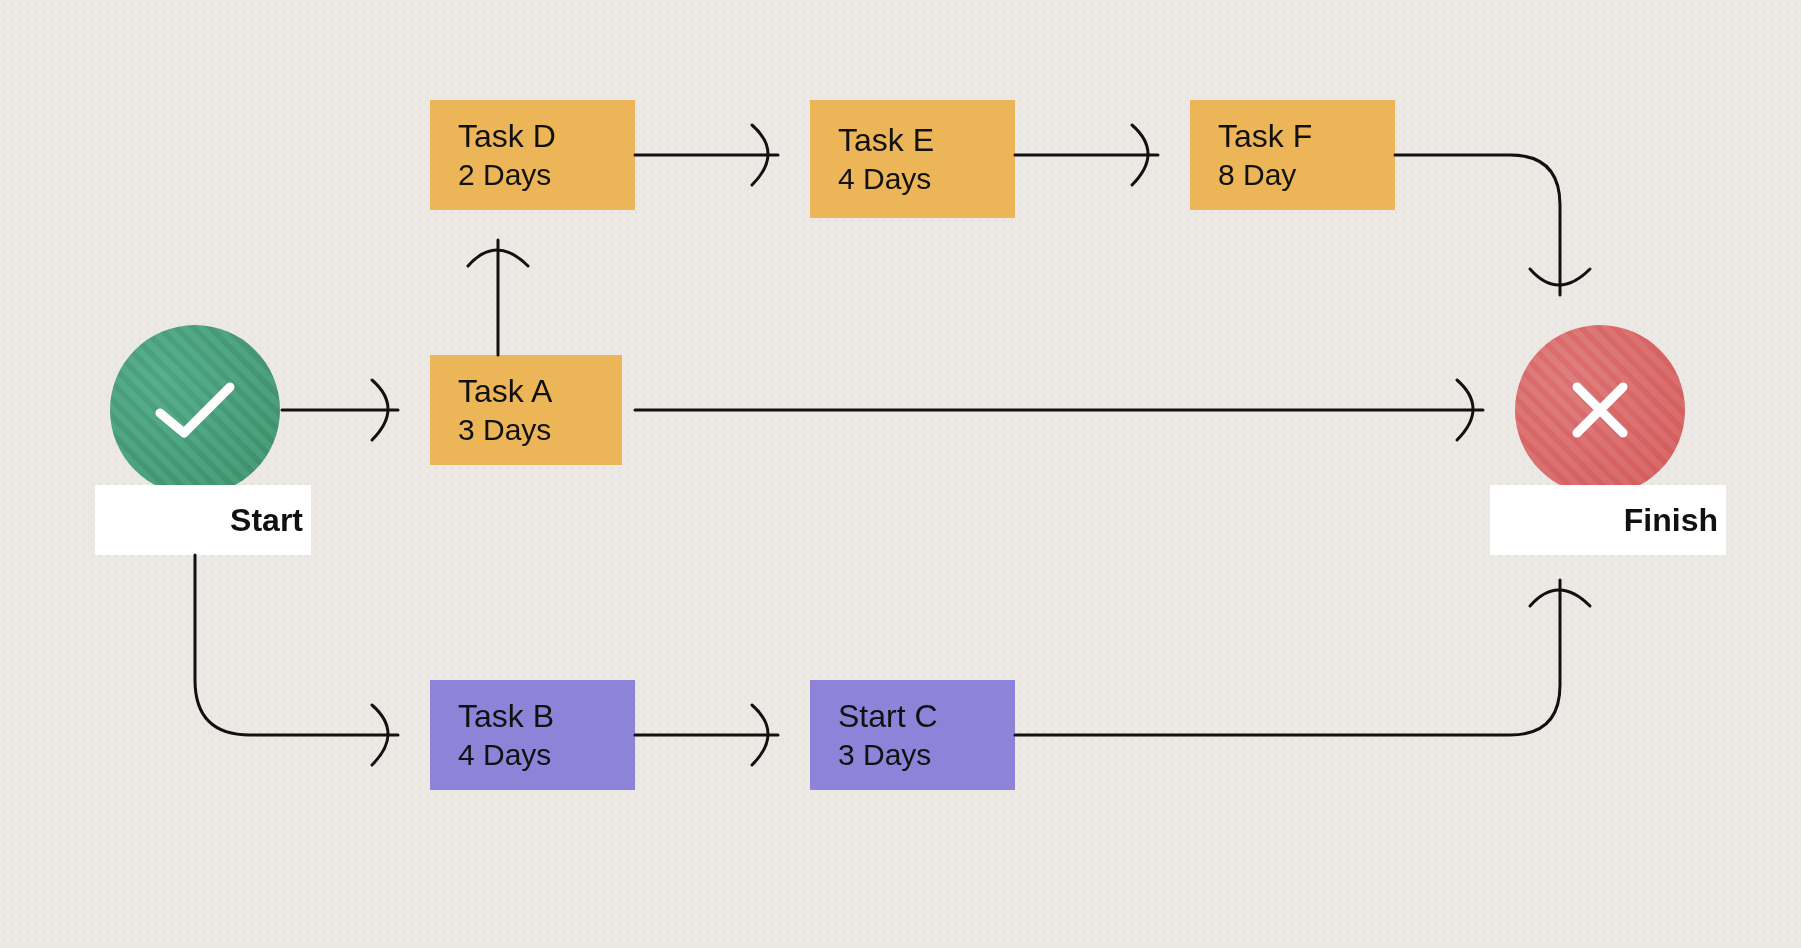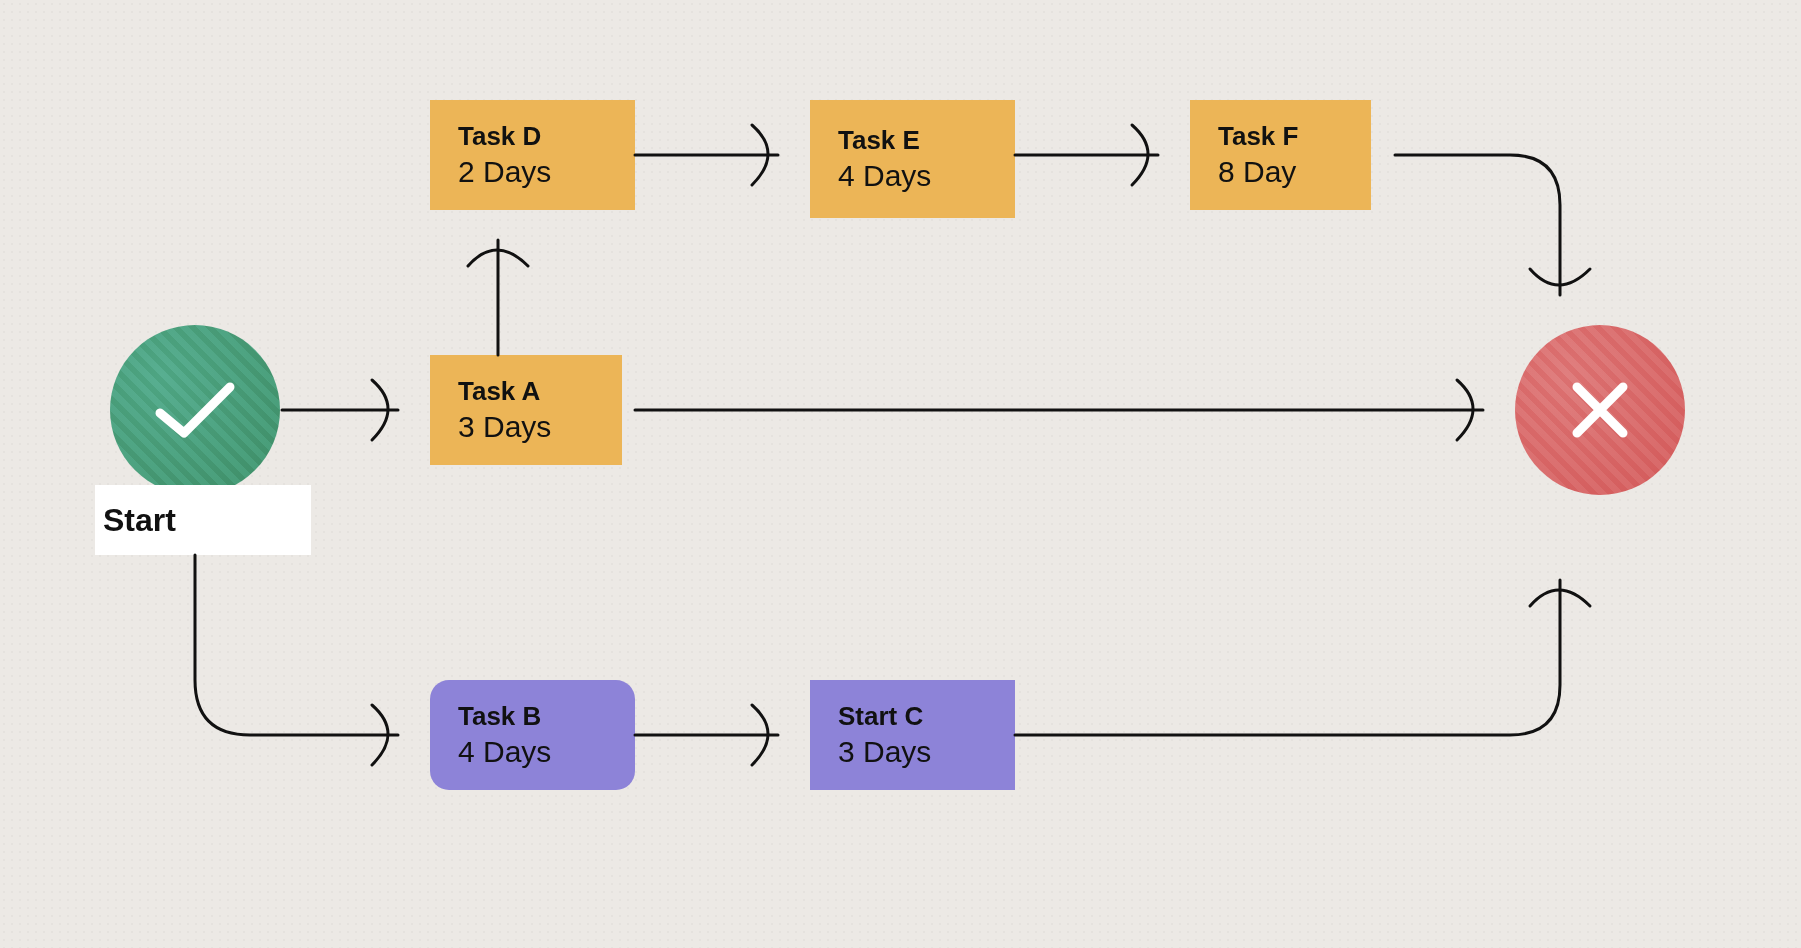--- a/index.html
+++ b/index.html
@@ -24,40 +24,40 @@
     border-radius: 50%;
     display: flex;
     align-items: center;
     justify-content: center;
   }
   .node-label-box {
     position: absolute;
     background: #ffffff;
     display: flex;
     align-items: center;
-    justify-content: flex-start;
+    justify-content: flex-end;
     font-size: 32px;
     font-weight: 700;
     color: #111;
     padding: 0 8px;
   }
   .task-box {
     position: absolute;
     display: flex;
     flex-direction: column;
     align-items: flex-start;
     justify-content: center;
     padding-left: 28px;
     box-sizing: border-box;
   }
   .task-box.orange { background: #ecb557; }
   .task-box.purple { background: #8d83d8; }
   .task-title {
-    font-size: 26px;
-    font-weight: 700;
+    font-size: 32px;
+    font-weight: 400;
     color: #111;
     line-height: 1.1;
   }
   .task-duration {
     font-size: 30px;
     font-weight: 400;
     color: #111;
     line-height: 1.1;
     margin-top: 4px;
   }
@@ -94,42 +94,45 @@
   </div>
   <div class="node-label-box" style="left:95px; top:485px; width:200px; height:70px;">
     <span>Start</span>
   </div>
 
   <div class="node-circle texture" style="left:1515px; top:325px; width:170px; height:170px; background-color:#d96b6b;">
     <svg width="70" height="70" viewBox="0 0 70 70">
       <path d="M12 12 L58 58 M58 12 L12 58" stroke="#fff" stroke-width="9" fill="none" stroke-linecap="round"></path>
     </svg>
   </div>
+  <div class="node-label-box" style="left:1490px; top:485px; width:220px; height:70px;">
+    <span>Finish</span>
+  </div>
 
   <div class="task-box orange" style="left:430px; top:355px; width:192px; height:110px;">
     <span class="task-title">Task A</span>
     <span class="task-duration">3 Days</span>
   </div>
 
   <div class="task-box orange" style="left:430px; top:100px; width:205px; height:110px;">
     <span class="task-title">Task D</span>
     <span class="task-duration">2 Days</span>
   </div>
 
   <div class="task-box orange" style="left:810px; top:100px; width:205px; height:118px;">
     <span class="task-title">Task E</span>
     <span class="task-duration">4 Days</span>
   </div>
 
-  <div class="task-box orange" style="left:1190px; top:100px; width:181px; height:110px;text-align:right;">
+  <div class="task-box orange" style="left:1190px; top:100px; width:205px; height:110px;text-align:right;">
     <span class="task-title">Task F</span>
     <span class="task-duration">8 Day</span>
   </div>
 
-  <div class="task-box purple" style="left:430px; top:680px; width:205px; height:110px;border-radius:19px;">
+  <div class="task-box purple" style="left:430px; top:680px; width:205px; height:110px;">
     <span class="task-title">Task B</span>
     <span class="task-duration">4 Days</span>
   </div>
 
   <div class="task-box purple" style="left:810px; top:680px; width:205px; height:110px;">
     <span class="task-title">Start C</span>
     <span class="task-duration">3 Days</span>
   </div>
 
   <svg class="arrows">

